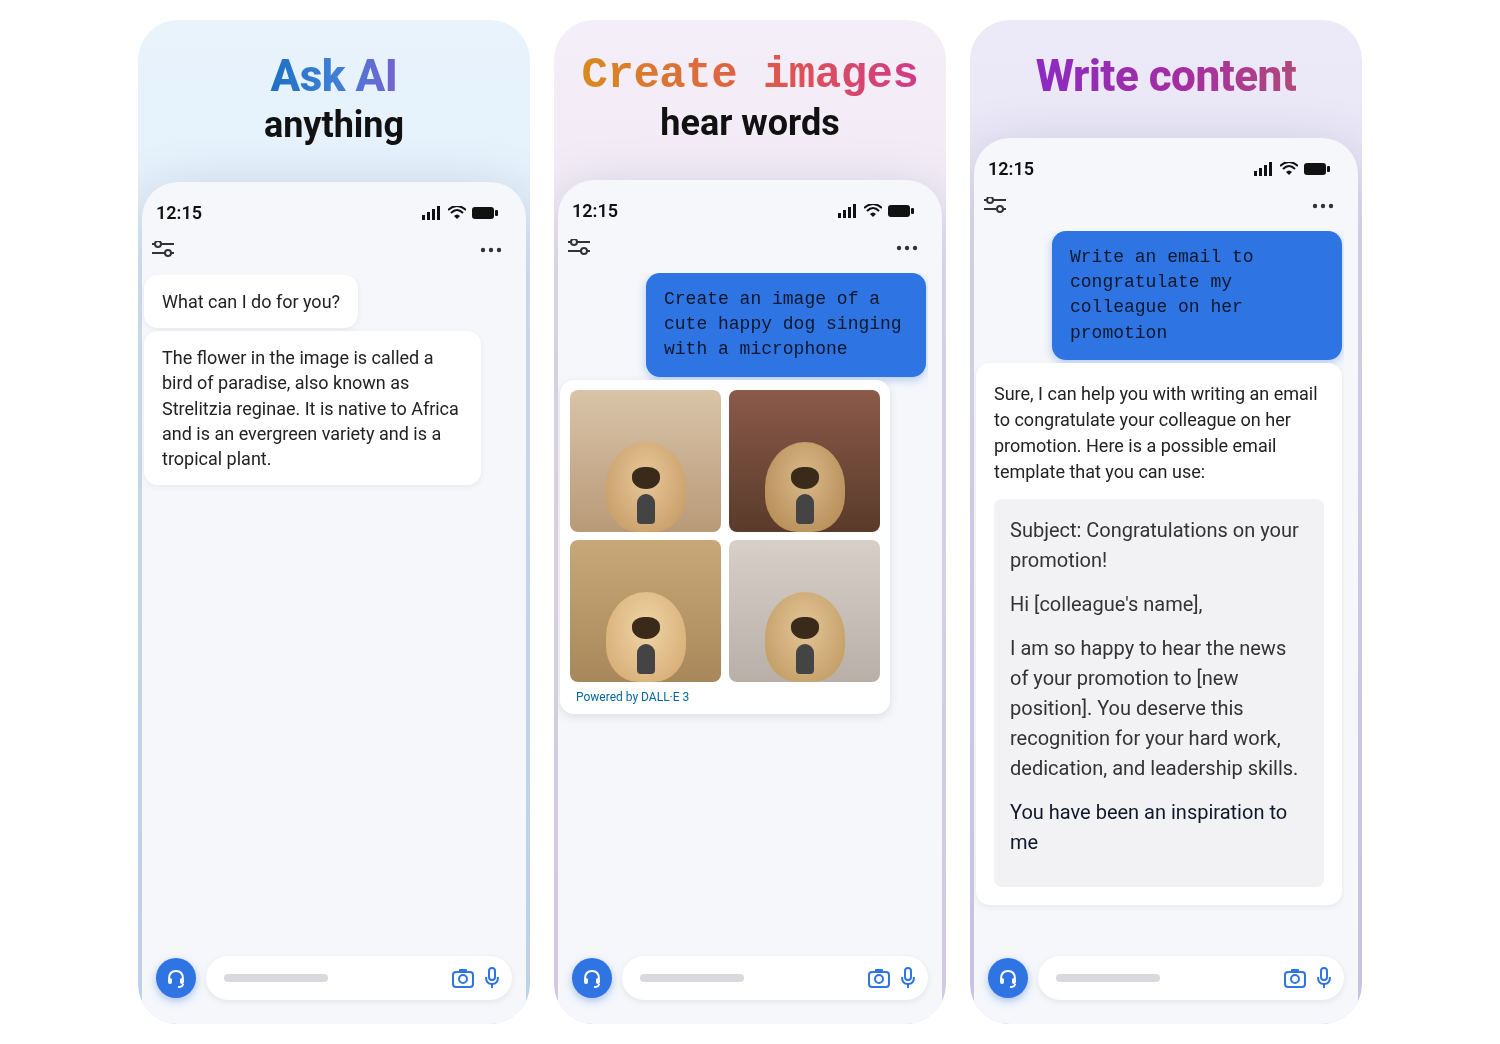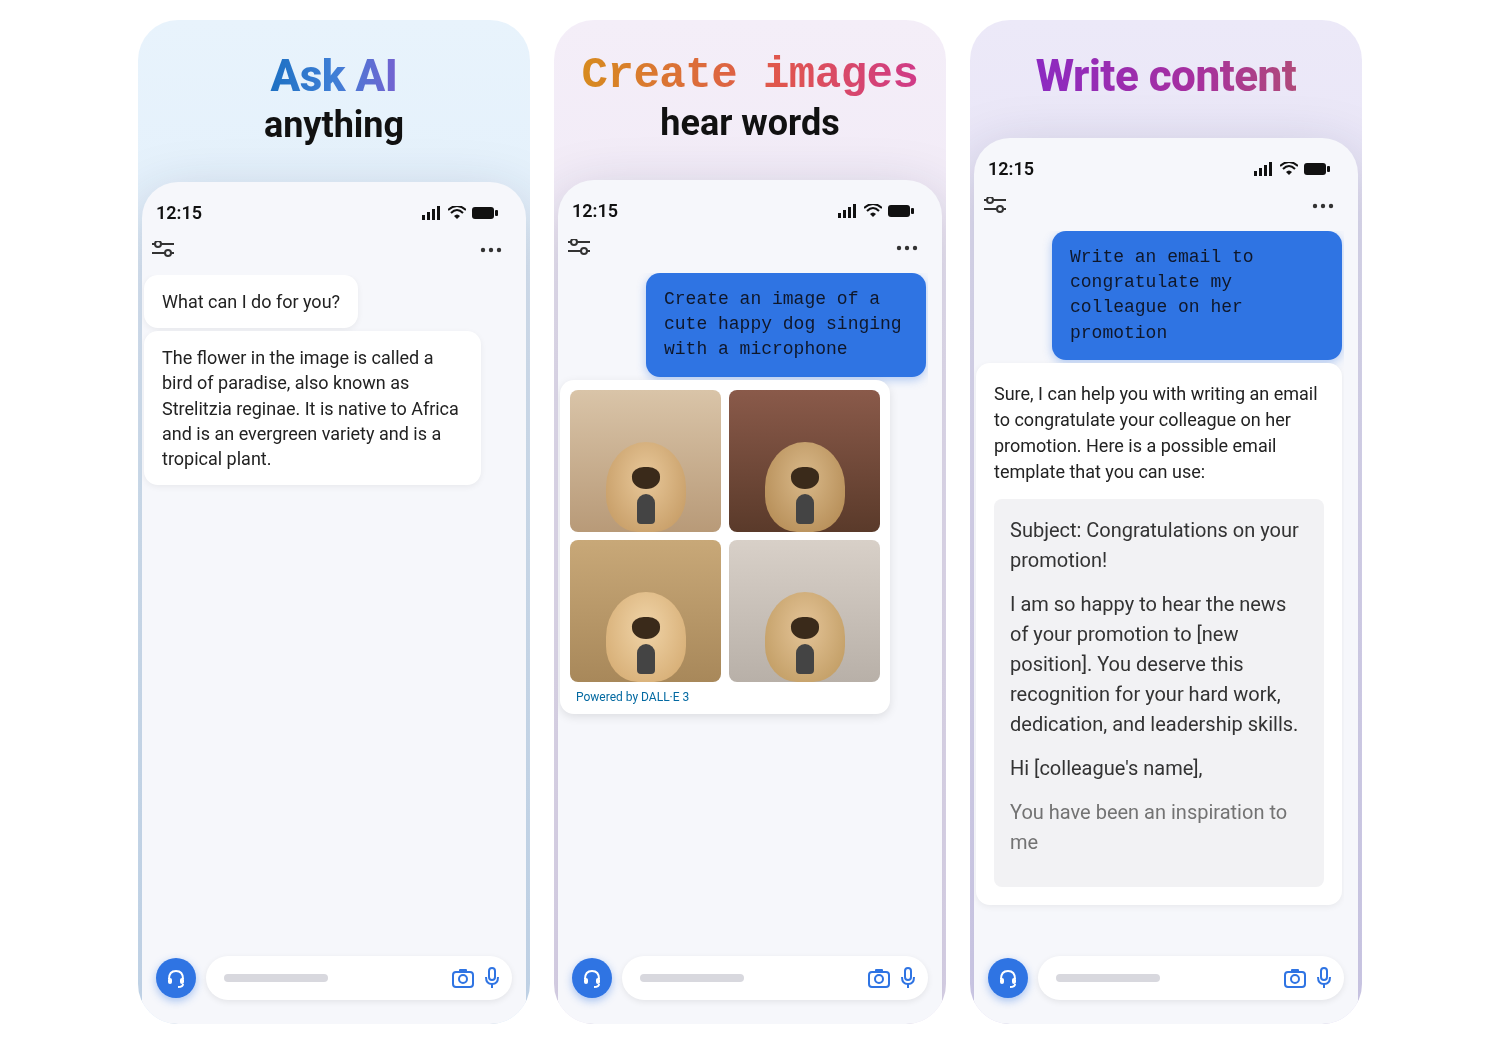--- a/index.html
+++ b/index.html
@@ -239,21 +239,21 @@
   .email-inner {
     margin-top: 14px;
     background: #f2f2f4;
     border-radius: 8px;
     padding: 16px;
     font-size: 20px;
     color: #333;
     line-height: 1.5;
   }
   .email-inner p { margin-bottom: 14px; }
-  .email-inner .fade { color: #737373; }
+  .email-inner .fade { color: #0f172a; }
 
   .input-bar {
     position: absolute;
     bottom: 24px;
     left: 14px;
     right: 14px;
     display: flex;
     align-items: center;
     gap: 10px;
   }
@@ -517,22 +517,22 @@
         </svg>
     </div>
 
     <div class="chat-area">
       <div class="bubble bubble-user" style="max-width:290px">Write an email to congratulate my colleague on her promotion</div>
 
       <div class="email-card">
         <div>Sure, I can help you with writing an email to congratulate your colleague on her promotion. Here is a possible email template that you can use:</div>
         <div class="email-inner">
           <p>Subject: Congratulations on your promotion!</p>
+          <p>Hi [colleague's name],</p>
           <p>I am so happy to hear the news of your promotion to [new position]. You deserve this recognition for your hard work, dedication, and leadership skills.</p>
-          <p>Hi [colleague's name],</p>
           <p class="fade">You have been an inspiration to me</p>
         </div>
       </div>
     </div>
 
     <div class="input-bar">
       <div class="copilot-btn">
         <svg width="20" height="20" viewBox="0 0 20 20">
             <path d="M3 11 Q3 3 10 3 Q17 3 17 11" stroke="#fff" stroke-width="2" fill="none"></path>
             <rect x="2" y="10" width="4" height="6" rx="2" fill="#fff"></rect>

